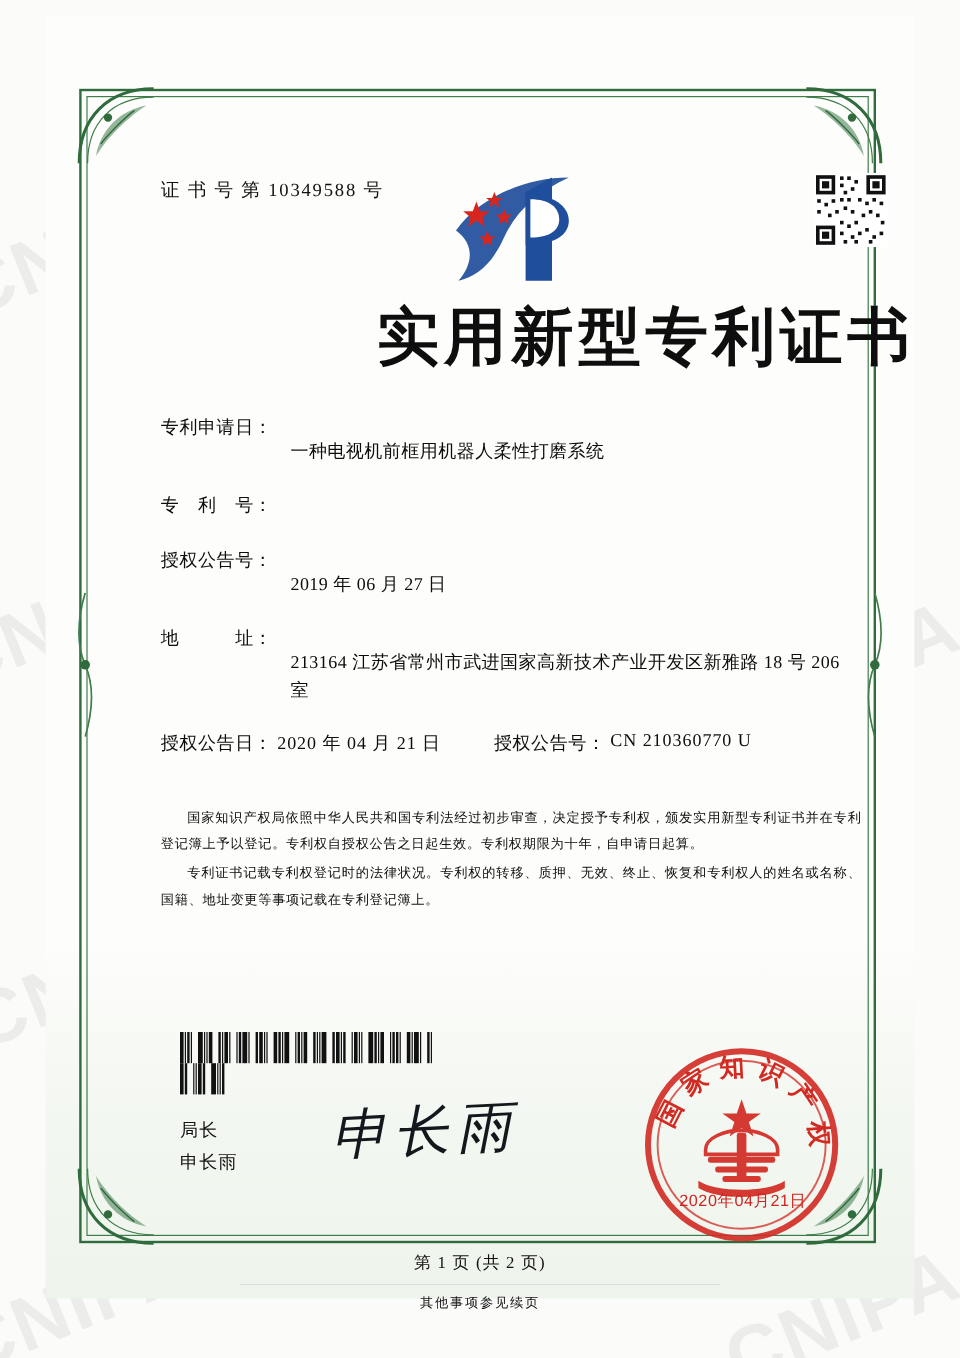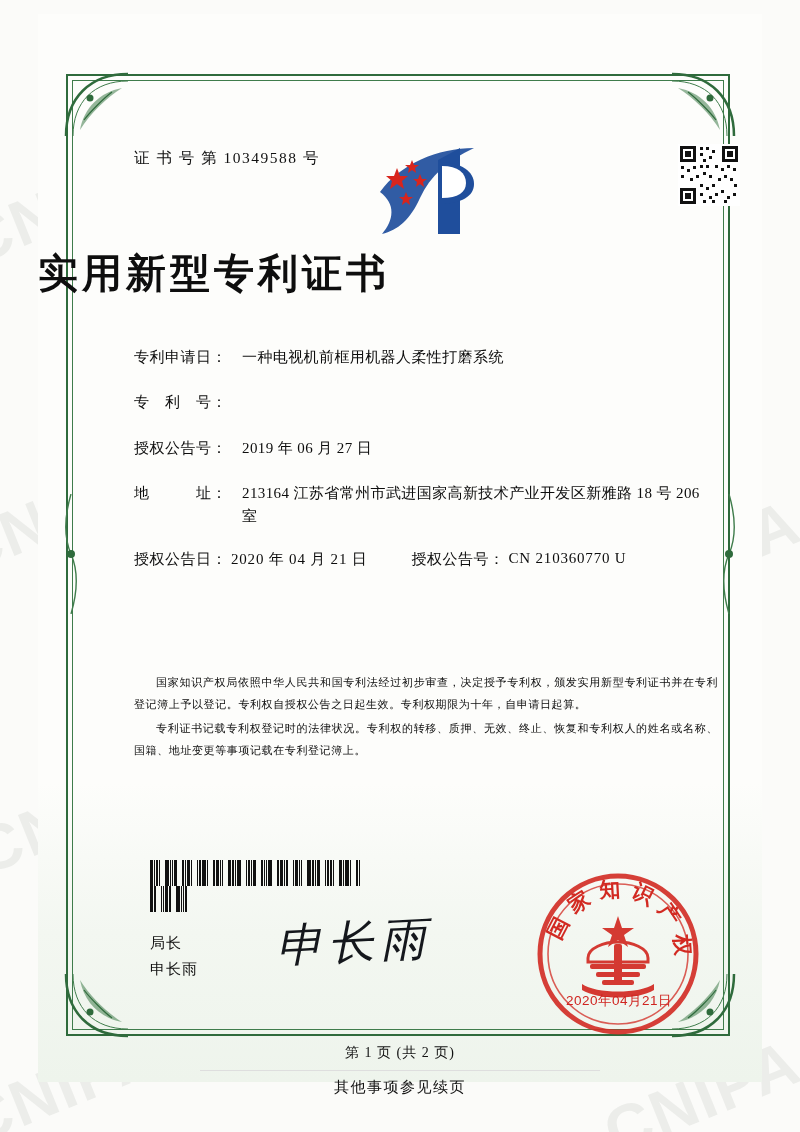--- a/index.html
+++ b/index.html
@@ -101,22 +101,22 @@
     left: 640px;
     top: 130px;
     width: 62px;
     height: 62px;
   }
   .title {
     position: absolute;
     left: 0;
     right: 0;
     top: 232px;
-    text-align: left;
-    font-size: 40px;
+    text-align: right;
+    font-size: 52px;
     font-weight: bold;
     letter-spacing: 4px;
     color: #0e0e0e;
     font-family: "DejaVu Serif", "Liberation Serif", serif;
   }
 
   
   .fields {
     position: absolute;
     left: 96px;
@@ -133,20 +133,21 @@
   }
   .field-label {
     width: 108px;
     flex: 0 0 108px;
     letter-spacing: 0.5px;
     white-space: nowrap;
   }
   .field-value {
     flex: 1;
     letter-spacing: 0.4px;
+    margin-top: 20px;
   }
   .field-value.mono {
     font-family: "Liberation Serif", serif;
     letter-spacing: 1.2px;
   }
   .row-inline {
     display: flex;
     align-items: flex-start;
     margin-bottom: 14px;
     font-size: 15px;
@@ -238,21 +239,21 @@
     font-size: 14px;
     color: #111;
     letter-spacing: 1px;
   }
   .footnote {
     position: absolute;
     left: 0;
     right: 0;
     top: 1078px;
     text-align: center;
-    font-size: 15px;
+    font-size: 11px;
     color: #111;
     letter-spacing: 1.5px;
     z-index: 2;
   }
   .footrule {
     position: absolute;
     left: 200px;
     top: 1070px;
     width: 400px;
     height: 1px;

